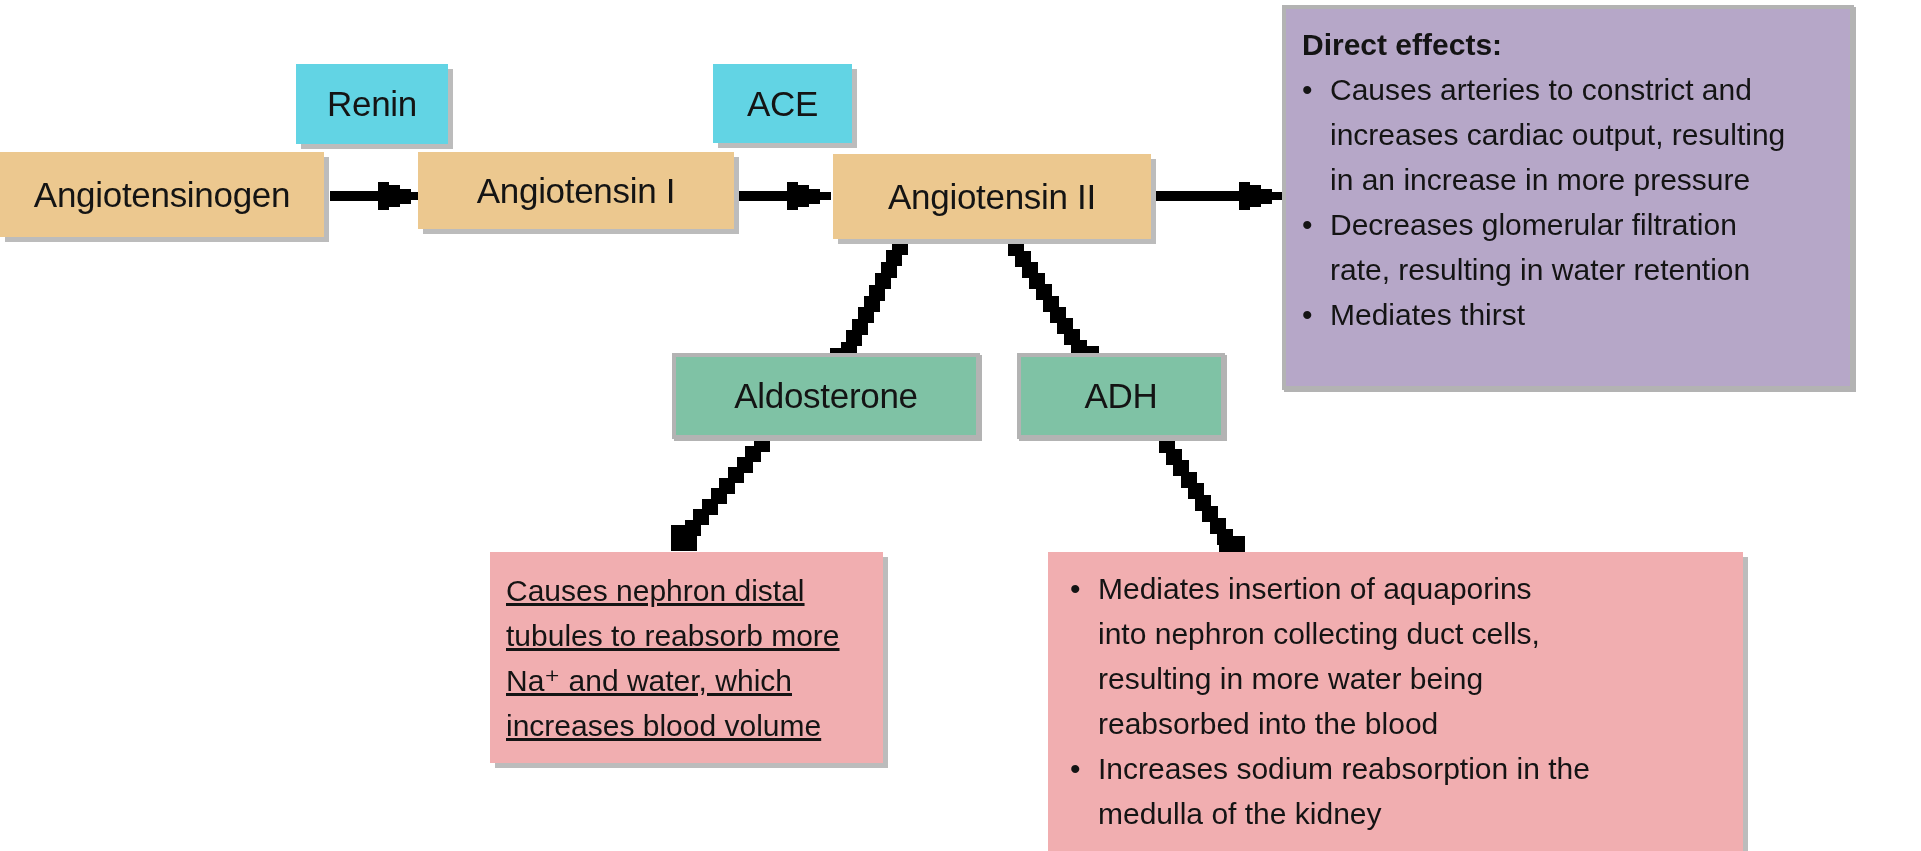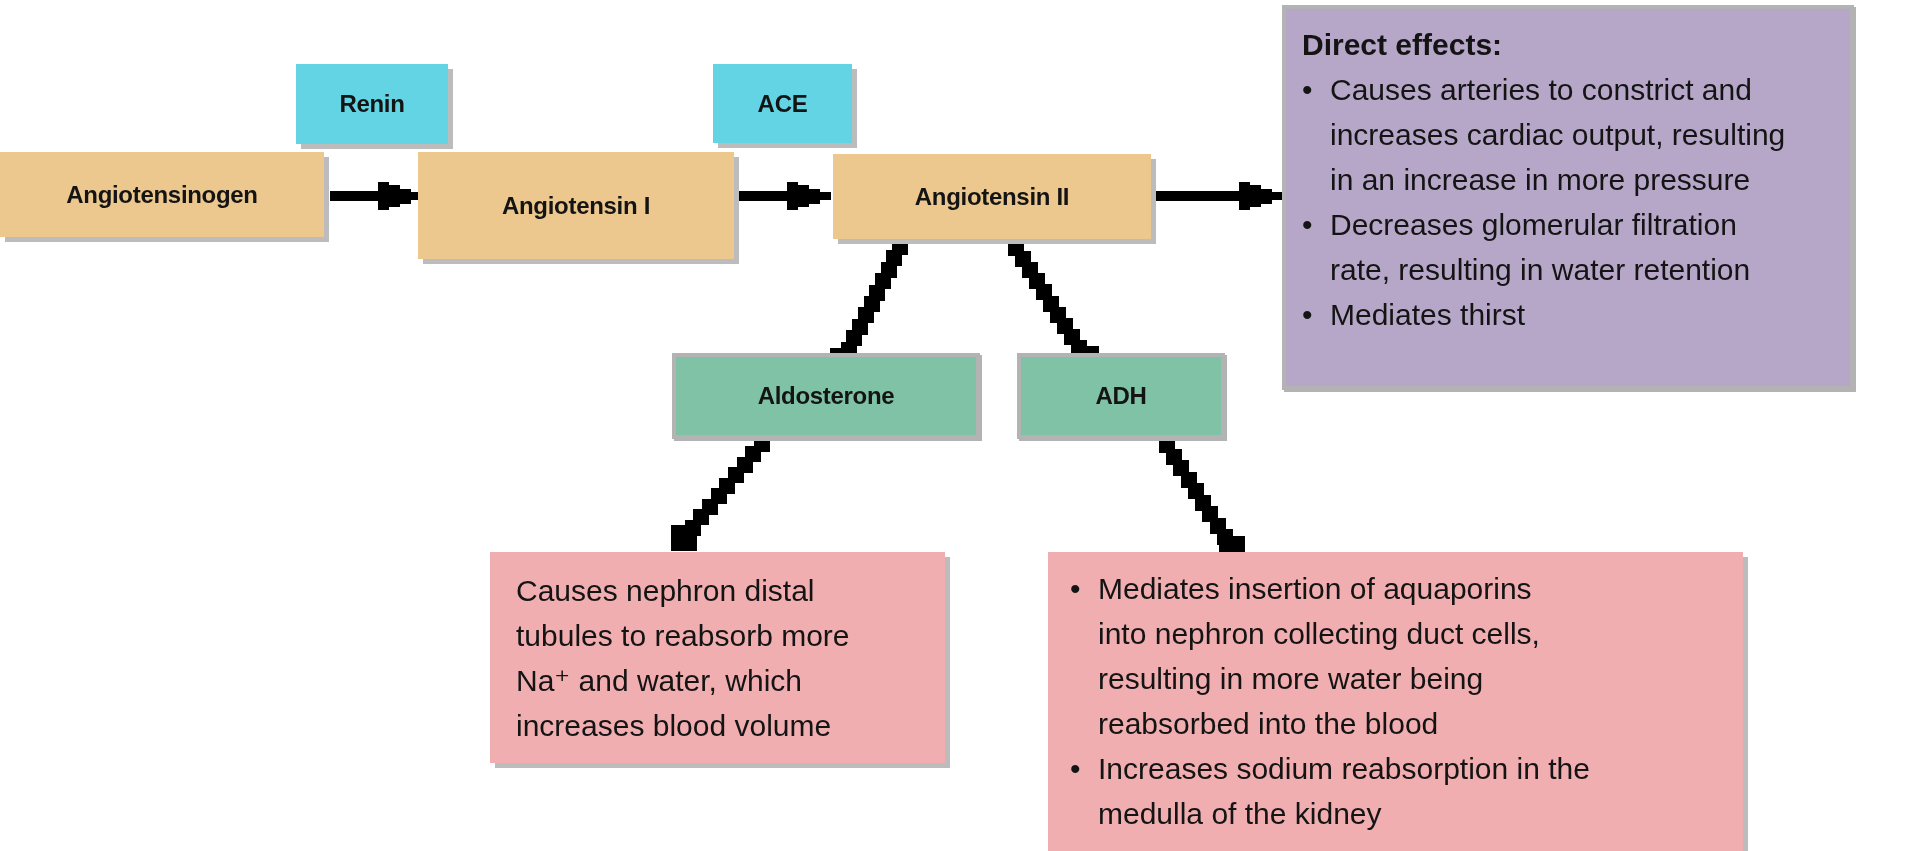--- a/index.html
+++ b/index.html
@@ -9,53 +9,54 @@
     overflow:hidden;
     background:#fff;
     font-family:"Liberation Sans","DejaVu Sans",sans-serif;
     color:#141414;
   }
   #arrow-layer{position:absolute;left:0;top:0;width:1921px;height:851px;shape-rendering:crispEdges;}
   .box{
     position:absolute;
     box-sizing:border-box;
     display:flex;align-items:center;justify-content:center;
-    font-weight:bold;font-size:24px;letter-spacing:-0.3px;
+    font-weight:normal;font-size:35px;letter-spacing:-0.3px;
     white-space:nowrap;
   }
   .shadowed{box-shadow:5px 5px 0 #bcbcbc;}
   .bordered{border:4px solid #b3b3b3;box-shadow:2px 2px 0 #b3b3b3;}
   .tan{background:var(--tan,#ecc88f);}
   .cyan{background:var(--cyan,#62d4e4);}
   .green{background:var(--green,#7fc2a5);}
   .pink{background:var(--pink,#f1aeb0);}
   .purple{background:var(--purple,#b6a7c8);}
 
   #box-angiotensinogen{left:0px;   top:152px; width:324px; height:85px;}
-  #box-angiotensin1   {left:418px; top:152px; width:316px; height:107px;}
+  #box-angiotensin1   {left:418px; top:152px; width:316px; height:77px;}
   #box-angiotensin2   {left:833px; top:154px; width:318px; height:85px;}
   #box-renin          {left:296px; top:64px;  width:152px; height:80px;}
   #box-ace            {left:713px; top:64px;  width:139px; height:79px;}
   #box-aldosterone    {left:672px; top:353px; width:308px; height:86px;}
   #box-adh            {left:1017px;top:353px; width:208px; height:86px;}
 
   .textbox{
     position:absolute;
     box-sizing:border-box;
     font-size:30px;line-height:45px;
     font-weight:normal;
   }
   #box-direct{
     left:1282px;top:5px;width:572px;height:385px;
     padding:13px 14px 0 16px;
   }
   #box-direct .heading{font-weight:bold;}
   #box-aldo-effect{
-    left:490px;top:552px;width:455px;height:211px;
-    padding:16px 8px 0 26px;
+    left:490px;top:552px;width:393px;height:211px;
+    padding:16px 8px 0 16px;
+    text-decoration:underline;
   }
   #box-adh-effect{
     left:1048px;top:552px;width:695px;height:299px;
     padding:14px 8px 0 22px;
   }
   .bline{display:flex;}
   .bline .b{flex:0 0 28px;}
   .bline .t{flex:1 1 auto;white-space:nowrap;}
 </style>
 </head>

